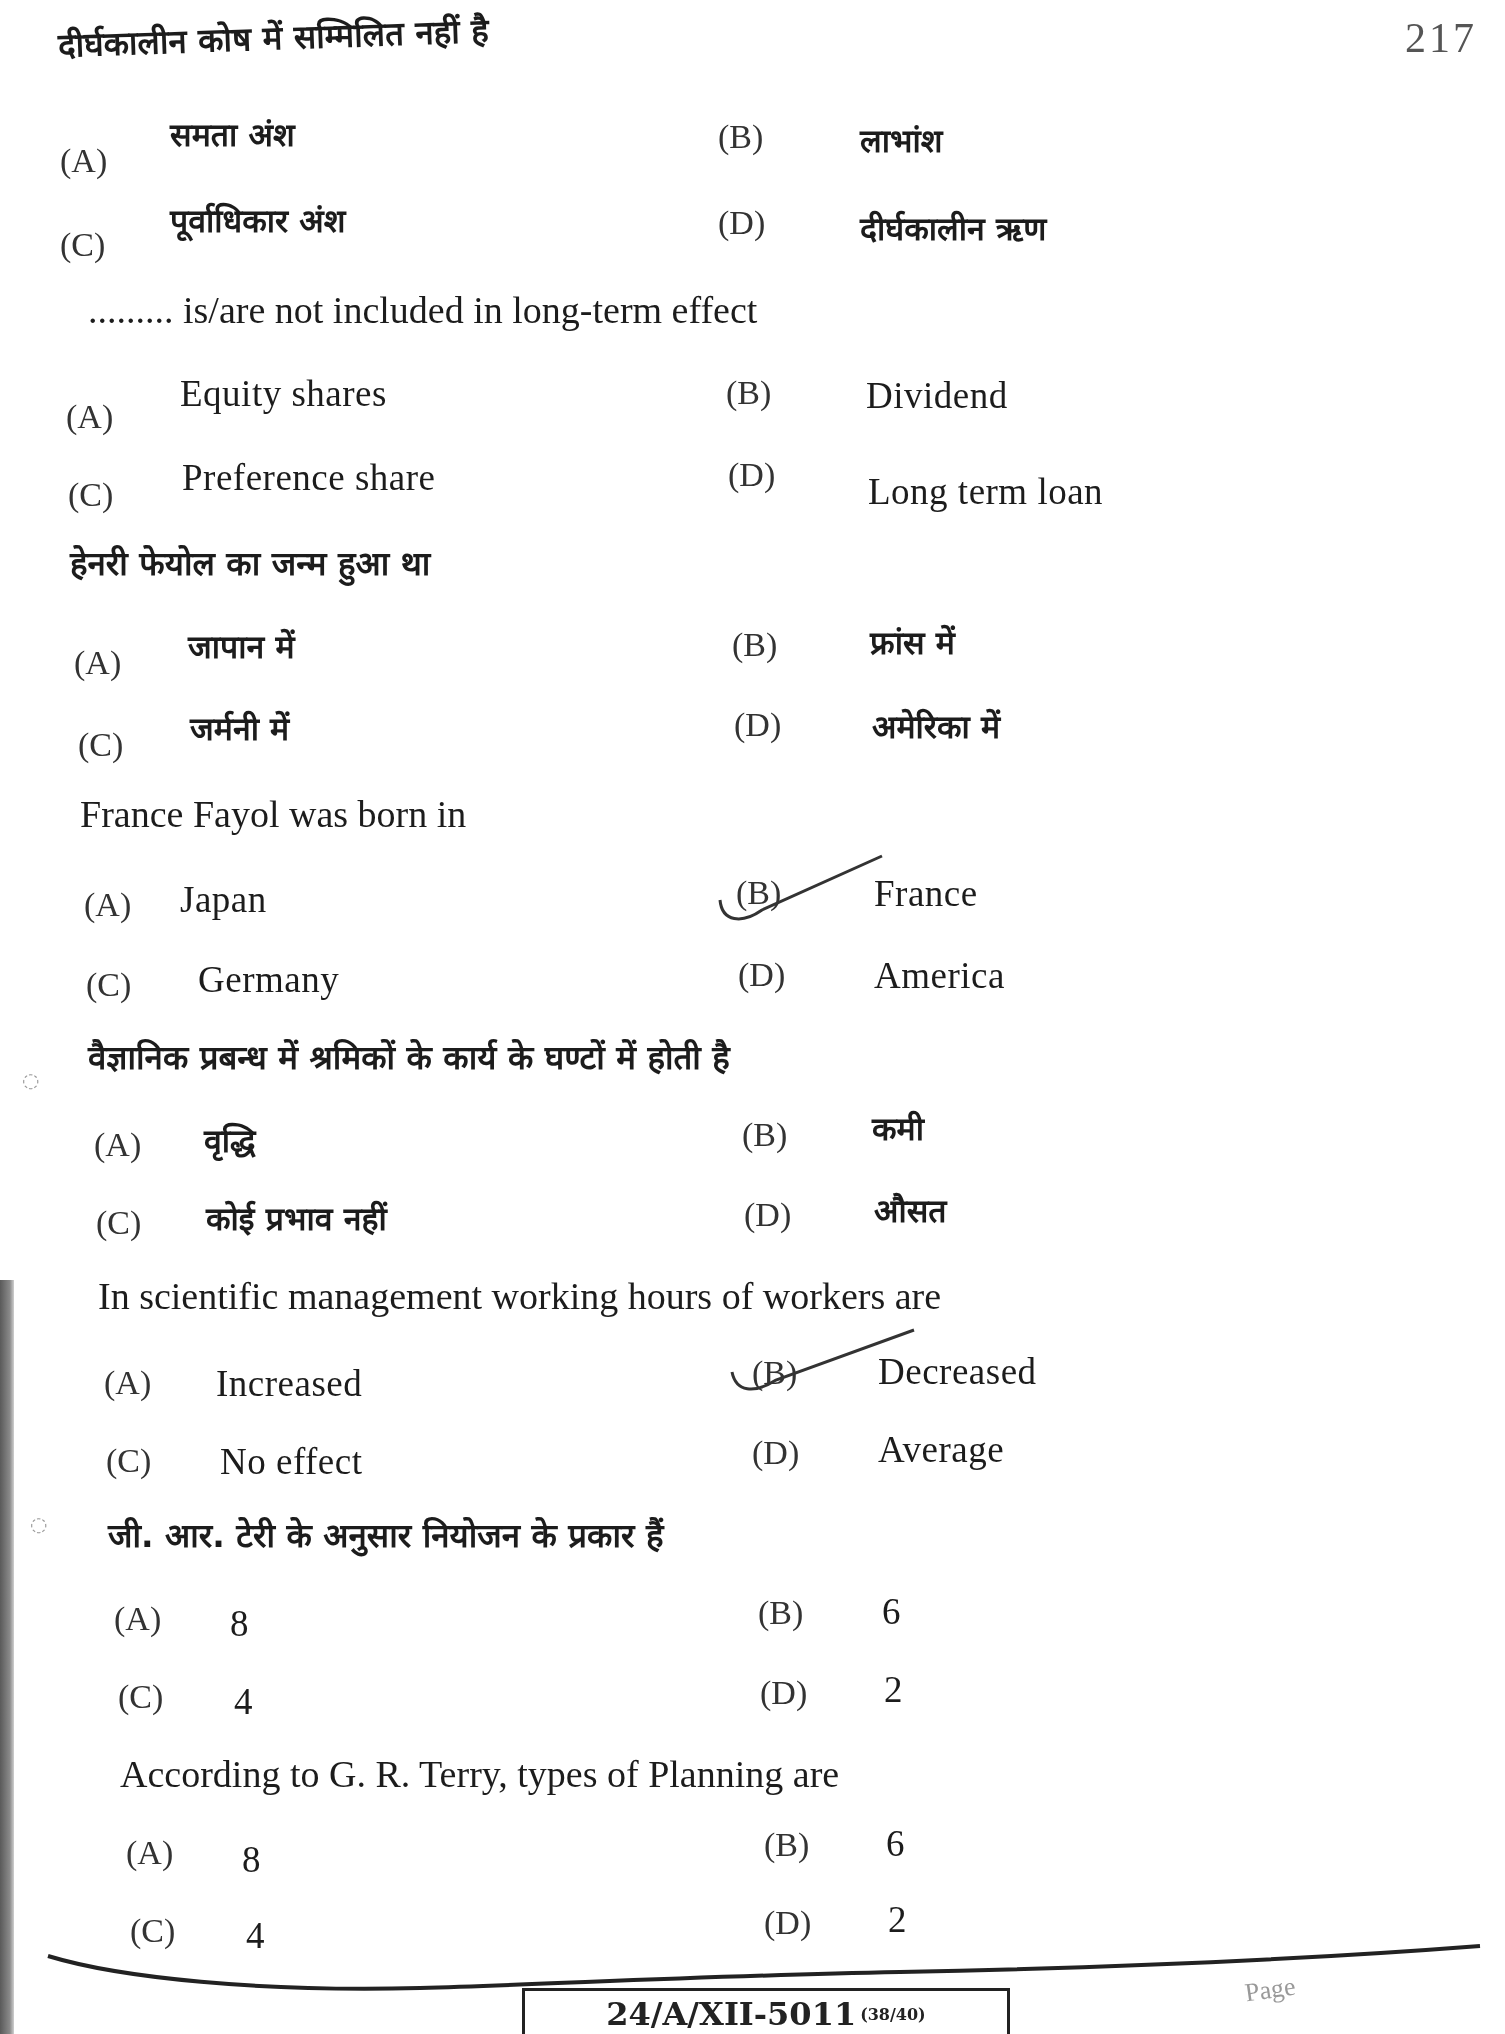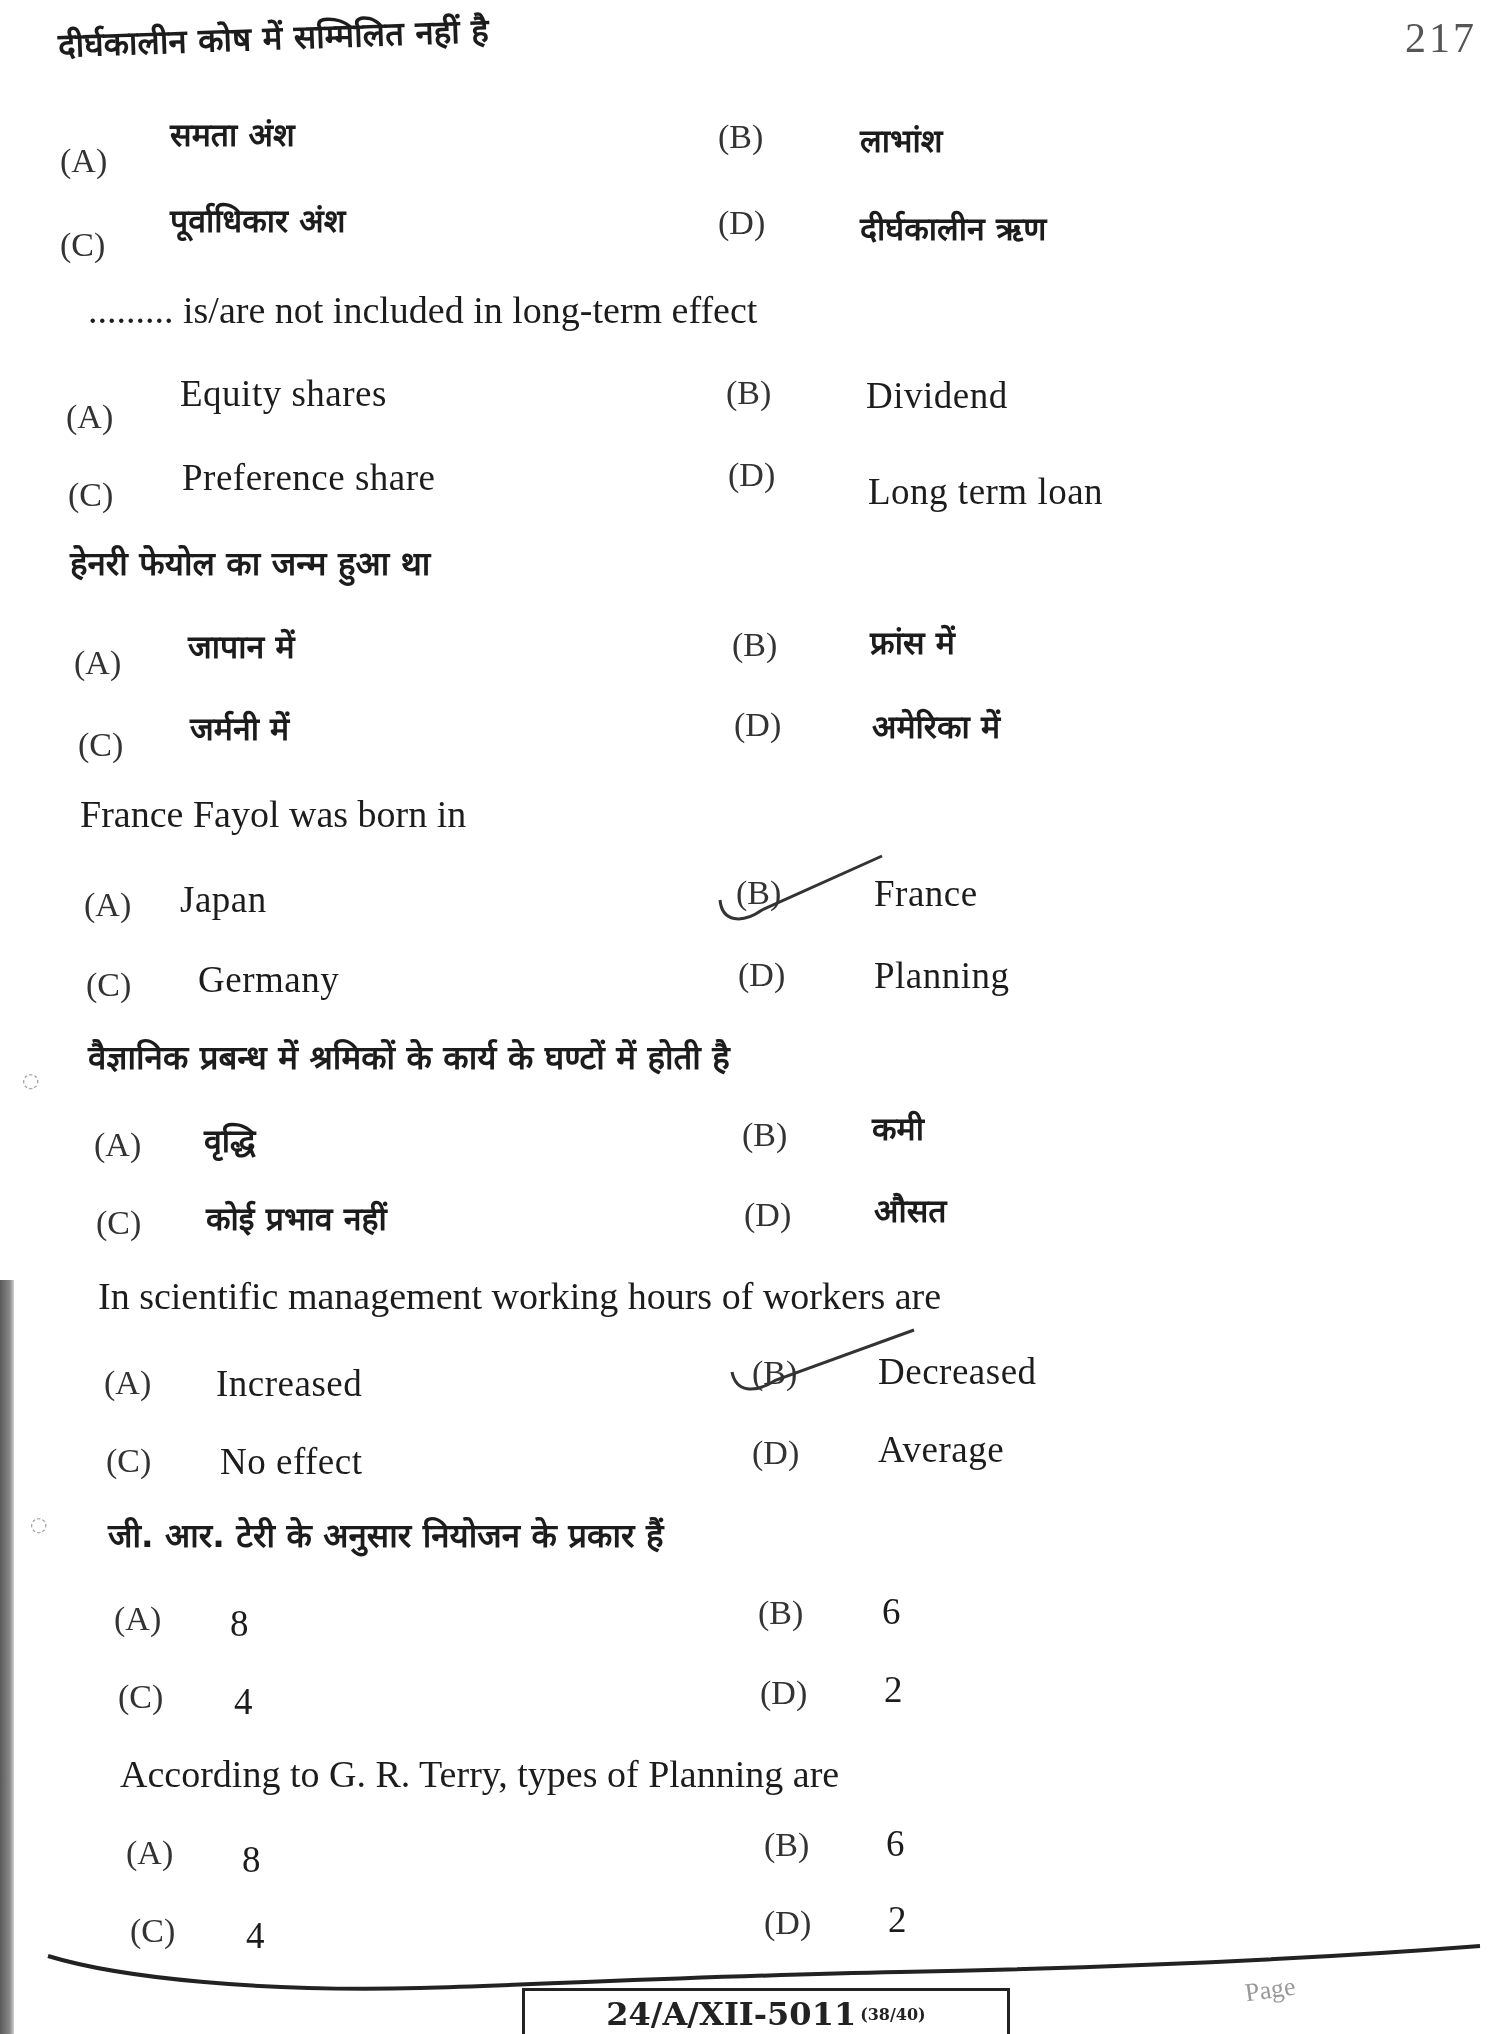--- a/index.html
+++ b/index.html
@@ -88,21 +88,21 @@
 <div class="opt-label" style="left:84px; top:886px;">(A)</div>
 <div class="opt-text en" style="left:180px; top:878px;">Japan</div>
 <div class="opt-label" style="left:736px; top:874px;">(B)</div>
 <svg class="tick" style="left:712px; top:852px;" width="180" height="80">
   <path d="M8 48 C 10 70, 30 72, 50 58 L 170 4" stroke="#333" stroke-width="3" fill="none"></path>
 </svg>
 <div class="opt-text en" style="left:874px; top:872px;">France</div>
 <div class="opt-label" style="left:86px; top:966px;">(C)</div>
 <div class="opt-text en" style="left:198px; top:958px;">Germany</div>
 <div class="opt-label" style="left:738px; top:956px;">(D)</div>
-<div class="opt-text en" style="left:874px; top:954px;">Planning</div>
+<div class="opt-text en" style="left:874px; top:954px;">America</div>
 
 <div class="q-text hi" style="left:88px; top:1034px;">वैज्ञानिक प्रबन्ध में श्रमिकों के कार्य के घण्टों में होती है</div>
 <div class="opt-label" style="left:94px; top:1126px;">(A)</div>
 <div class="opt-text hi" style="left:204px; top:1118px;">वृद्धि</div>
 <div class="opt-label" style="left:742px; top:1116px;">(B)</div>
 <div class="opt-text hi" style="left:872px; top:1106px;">कमी</div>
 <div class="opt-label" style="left:96px; top:1204px;">(C)</div>
 <div class="opt-text hi" style="left:206px; top:1196px;">कोई प्रभाव नहीं</div>
 <div class="opt-label" style="left:744px; top:1196px;">(D)</div>
 <div class="opt-text hi" style="left:874px; top:1188px;">औसत</div>

